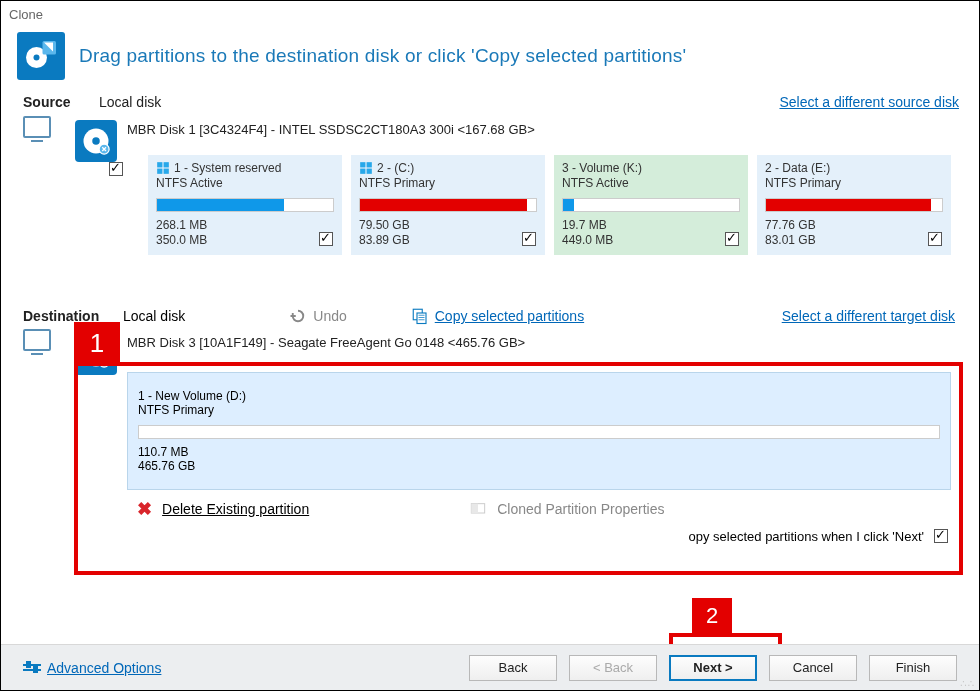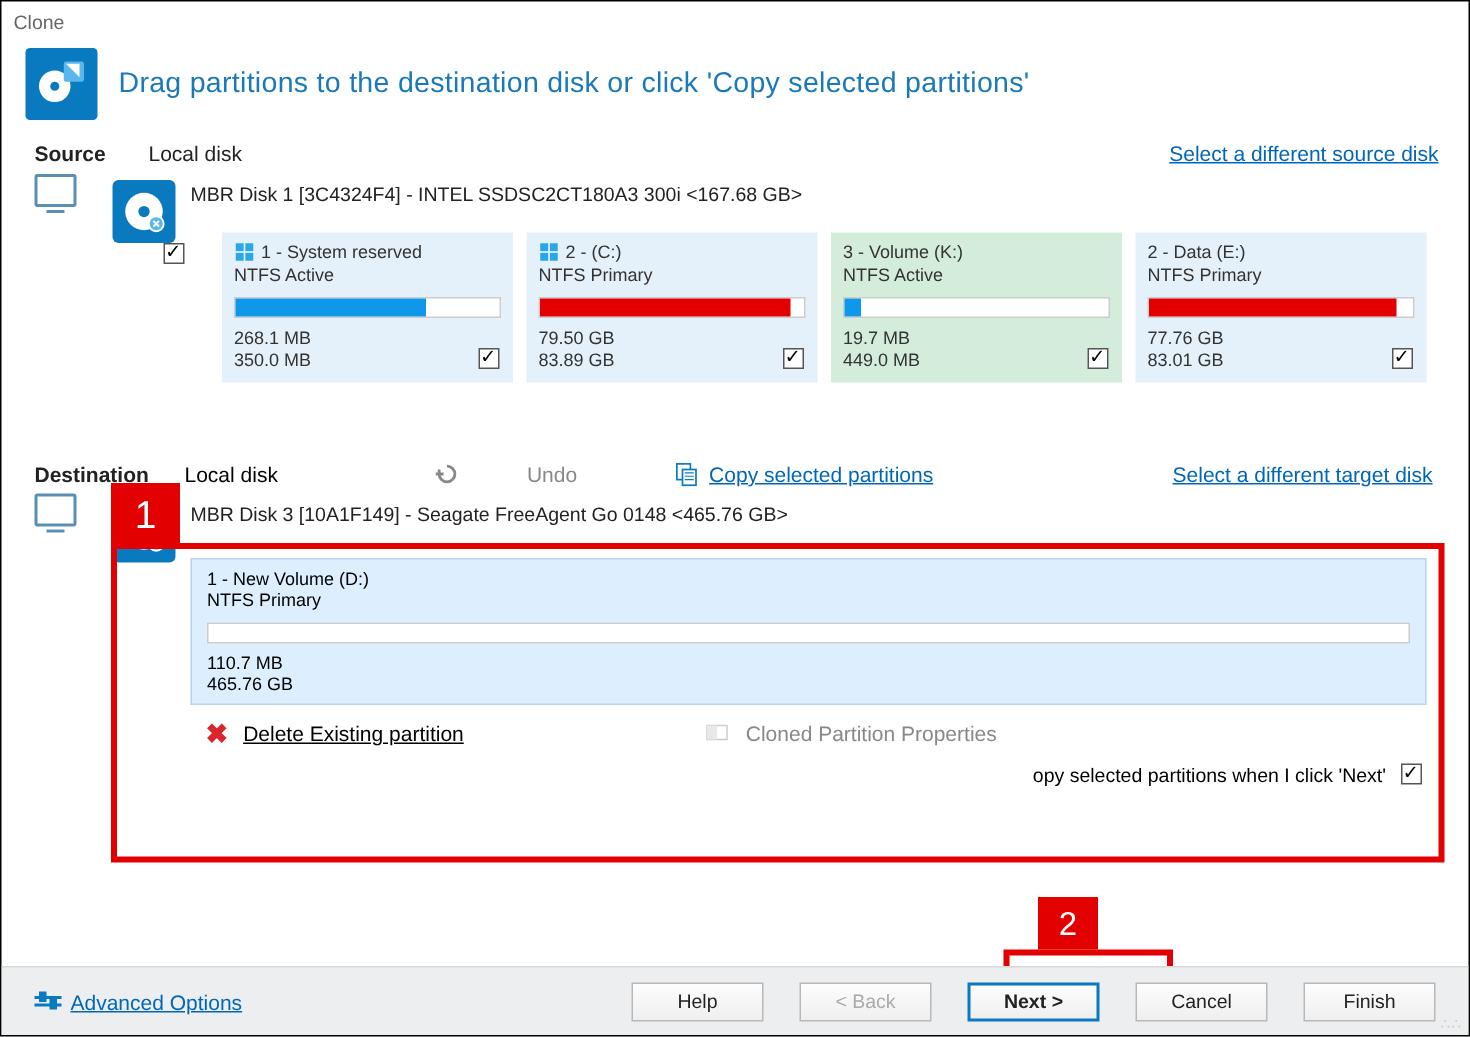--- a/index.html
+++ b/index.html
@@ -34,32 +34,32 @@
   .winflag{width:14px;height:14px;display:inline-block;}
   .src-chk-wrap{margin:4px 6px 0 -22px;}
 
   .redbox{position:absolute;border:4px solid #e30000;}
   .redlabel{position:absolute;width:46px;height:43px;background:#e30000;color:#fff;font-size:26px;display:flex;align-items:center;justify-content:center;font-weight:400;}
 
   .dest-bar{display:flex;align-items:center;padding:0 24px 0 22px;gap:22px;font-size:14px;margin-top:52px;}
   .dest-bar .lbl{font-weight:600;color:#222;width:78px;}
   .dest-bar .undo, .dest-bar .copy{display:flex;align-items:center;gap:6px;}
   .dest-bar .icon-btn{color:#888;}
-  .dest-part{background:#def;border:1px solid #b9d5eb;padding:6px 10px;font-size:12px;margin-top:4px;}
+  .dest-part{background:#def;border:1px solid #b9d5eb;padding:16px 10px;font-size:12px;margin-top:4px;}
   .dest-part .bar{height:14px;background:#fff;border:1px solid #ccc;margin:8px 0 6px;position:relative;}
 
   .bottom-links{display:flex;align-items:center;gap:10px;padding:8px 20px 0 136px;font-size:14px;}
   .bottom-links .del{color:#000000;text-decoration:underline;cursor:pointer;}
   .bottom-links .x{color:#d9252b;font-size:18px;font-weight:700;}
   .bottom-links .sep{flex:0 0 140px;}
   .bottom-links .cp{color:#888;}
 
   .copy-next-row{display:flex;justify-content:flex-end;align-items:center;padding:6px 28px 6px 0;font-size:13px;gap:6px;}
 
-  .footer{position:absolute;left:0;right:0;bottom:0;height:46px;background:#eceef0;border-top:1px solid #d8d8d8;display:flex;align-items:center;padding:0 22px;gap:24px;}
+  .footer{position:absolute;left:0;right:0;bottom:0;height:46px;background:#eceef0;border-top:1px solid #d8d8d8;display:flex;align-items:center;padding:0 22px;gap:12px;}
   .footer .adv{display:flex;align-items:center;gap:6px;}
   .footer .spacer{flex:1;}
   .btn{min-width:88px;height:26px;font-size:13px;background:linear-gradient(#fdfdfd,#efefef);border:1px solid #b8b8b8;color:#222;cursor:pointer;}
   .btn.disabled{color:#aaa;}
   .btn.primary{border:2px solid #0a7ac0;font-weight:700;}
   .slider-icon{display:inline-flex;flex-direction:column;gap:3px;}
   .slider-icon span{display:block;width:18px;height:2px;background:#0a7ac0;position:relative;}
   .slider-icon span:before{content:"";position:absolute;width:5px;height:7px;background:#0a7ac0;top:-3px;}
   .slider-icon span:nth-child(1):before{left:3px;}
   .slider-icon span:nth-child(2):before{left:10px;}
@@ -184,21 +184,21 @@
 <div class="redbox" style="top:361px;left:73px;width:889px;height:213px;"></div>
 
 <div class="dest-bar">
   <span class="lbl">Destination</span>
   <span>Local disk</span>
   <span style="flex:0 0 60px;"></span>
   <span class="undo icon-btn">
     <svg width="18" height="18" viewBox="0 0 24 24">
         <path d="M12 5 A7 7 0 1 1 5 12 L2 12 M5 8 L5 12 L9 12" fill="none" stroke="#888" stroke-width="2.5"></path>
       </svg>
-    <span style="color:#888;margin-left:38px;">Undo</span>
+    <span style="color:#888;">Undo</span>
   </span>
   <span style="flex:0 0 20px;"></span>
   <span class="copy">
     <svg width="18" height="18" viewBox="0 0 24 24">
         <rect x="3" y="3" width="12" height="14" fill="none" stroke="#0a7ac0" stroke-width="1.5"></rect>
         <rect x="8" y="8" width="12" height="14" fill="#fff" stroke="#0a7ac0" stroke-width="1.5"></rect>
         <path d="M10 11h8M10 14h8M10 17h8" stroke="#0a7ac0" stroke-width="1"></path>
       </svg>
     <a class="link">Copy selected partitions</a>
   </span>
@@ -254,19 +254,19 @@
 
 <div class="footer">
   <div class="adv">
     <span class="slider-icon">
         <span></span>
         <span></span>
       </span>
     <a class="link">Advanced Options</a>
   </div>
   <div class="spacer"></div>
-  <button class="btn">Help</button>
+  <button class="btn">Back</button>
   <button class="btn disabled">&lt;  Back</button>
   <button class="btn primary">Next  &gt;</button>
   <button class="btn">Cancel</button>
   <button class="btn">Finish</button>
 </div>
 <div class="resize-grip">∴∴</div>
 
 </body></html>

